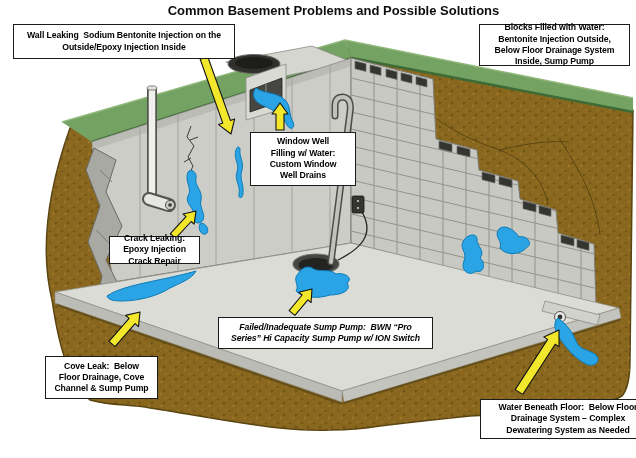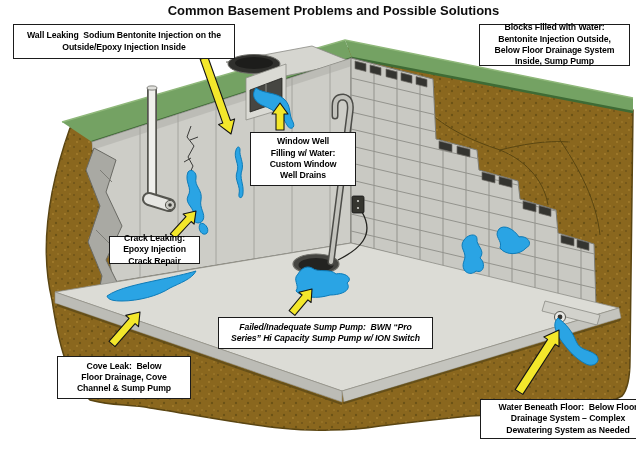--- a/index.html
+++ b/index.html
@@ -17,21 +17,21 @@
     display:flex; align-items:center; justify-content:center;
     text-align:center; font-weight:bold; font-size:8.7px; line-height:1.3;
     letter-spacing:-0.1px; color:#000; white-space:pre-wrap;
     box-sizing:border-box; padding:1px 2px;
   }
   #co-wall    { left:13px;  top:24px;  width:222px; height:35px; }
   #co-blocks  { left:479px; top:24px;  width:151px; height:42px; }
   #co-window  { left:250px; top:132px; width:106px; height:54px;text-align:center; }
   #co-crack   { left:65px;  top:236px; width:91px;  height:28px;margin-left:44px; }
   #co-sump    { left:218px; top:317px; width:215px; height:32px;font-style:italic; }
-  #co-cove    { left:45px;  top:356px; width:134px; height:43px;margin-left:12px; }
+  #co-cove    { left:45px;  top:356px; width:113px; height:43px; }
   #co-beneath { left:480px; top:399px; width:176px; height:40px; }
 </style>
 </head>
 <body>
 
 <div id="stage">
 
   <svg width="636" height="458" viewBox="0 0 636 458">
     <defs>
       <pattern id="dirtdots" width="12" height="12" patternUnits="userSpaceOnUse">

